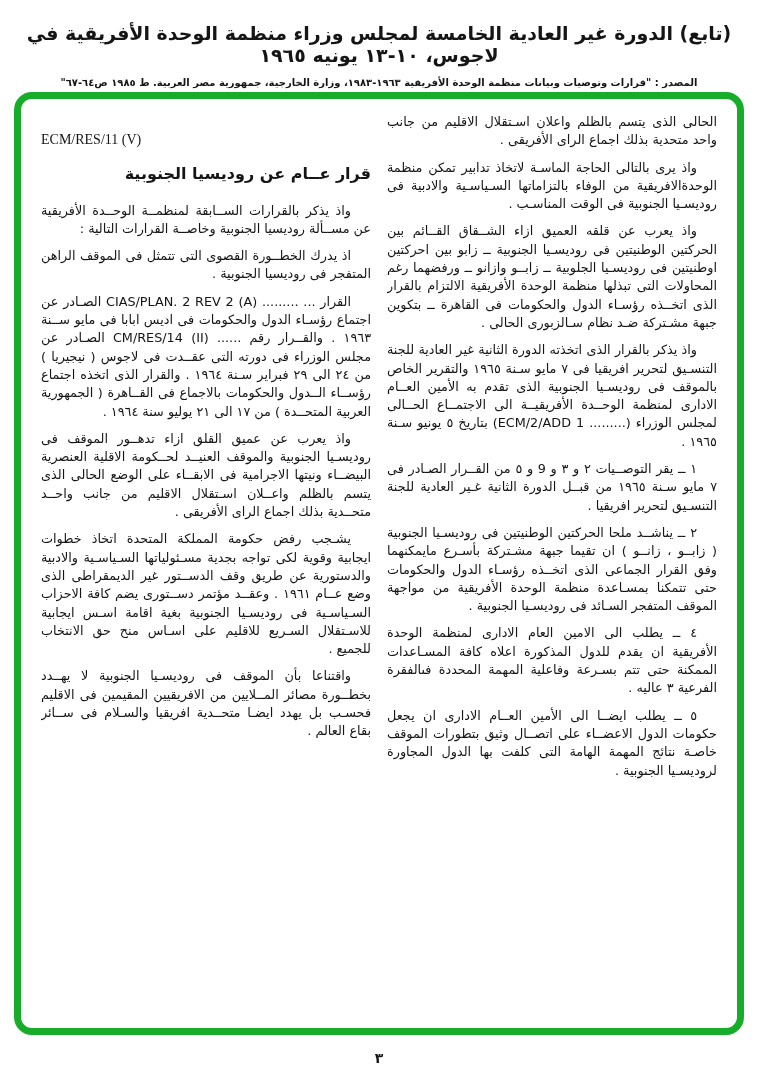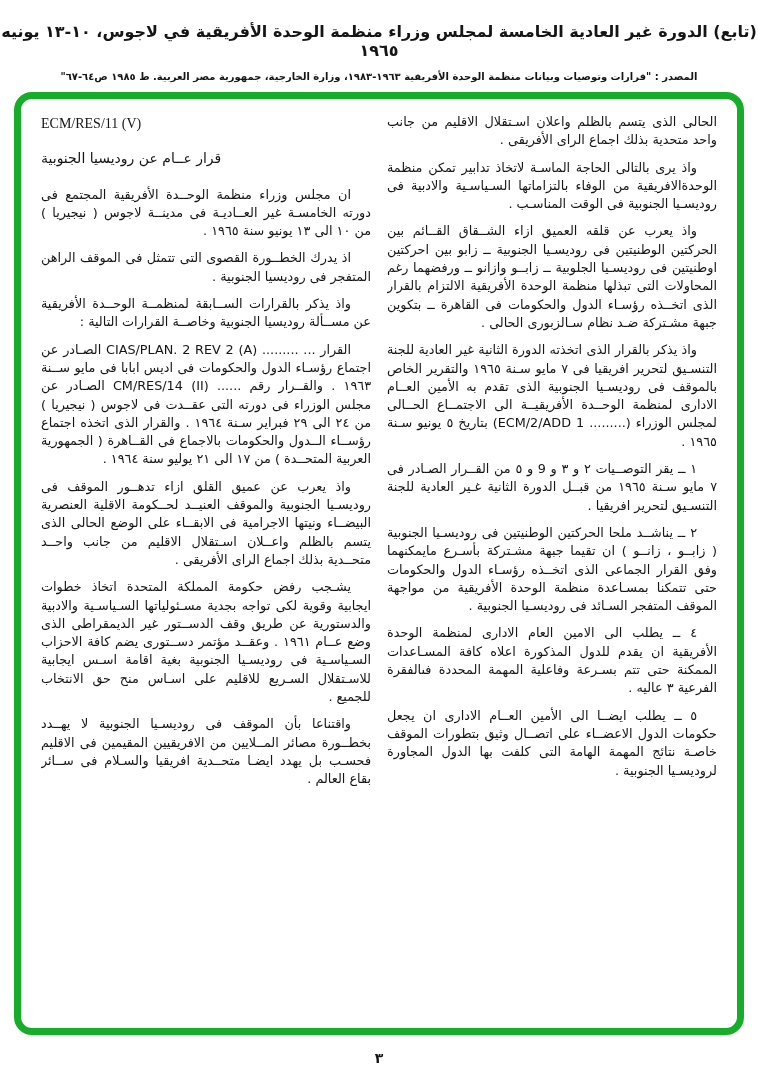--- a/index.html
+++ b/index.html
@@ -20,21 +20,21 @@
     width: 758px;
     height: 1078px;
     position: relative;
   }
   
   .hdr {
     padding-top: 22px;
     text-align: center;
   }
   .hdr-session {
-    font-size: 16px;
+    font-size: 19px;
     font-weight: bold;
     letter-spacing: 0px;
   }
   .hdr-source {
     margin-top: 11px;
     font-size: 10px;
     font-weight: bold;
   }
   
   .frame {
@@ -68,26 +68,26 @@
   }
   .col p.no-indent {
     text-indent: 0;
   }
   
   .ref-line {
     direction: ltr;
     text-align: left;
     font-family: "Liberation Serif", "DejaVu Serif", serif;
     font-size: 14px;
-    margin: 2px 0 16px 0;
+    margin: 18px 0 16px 0;
   }
   .res-title {
-    font-size: 14px;
-    font-weight: normal;
-    text-align: left;
+    font-size: 16px;
+    font-weight: bold;
+    text-align: right;
     margin: 0 0 18px 0;
   }
   
   .page-num {
     position: absolute;
     bottom: 12px;
     left: 0;
     width: 100%;
     text-align: center;
     font-size: 14px;
@@ -114,23 +114,22 @@
         <p>واذ يذكر بالقرار الذى اتخذته الدورة الثانية غير العادية للجنة التنسـيق لتحرير افريقيا فى ٧ مايو سـنة ١٩٦٥ والتقرير الخاص بالموقف فى روديسـيا الجنوبية الذى تقدم به الأمين العــام الادارى لمنظمة الوحــدة الأفريقيــة الى الاجتمــاع الحــالى لمجلس الوزراء ⁦(ECM/2/ADD 1 .........)⁩ بتاريخ ٥ يونيو سـنة ١٩٦٥ .</p>
         <p>١ ــ يقر التوصــيات ٢ و ٣ و 9 و ٥ من القــرار الصـادر فى ٧ مايو سـنة ١٩٦٥ من قبــل الدورة الثانية غـير العادية للجنة التنسـيق لتحرير افريقيا .</p>
         <p>٢ ــ يناشــد ملحا الحركتين الوطنيتين فى روديسـيا الجنوبية ( زابــو ، زانــو ) ان تقيما جبهة مشـتركة بأسـرع مايمكنهما وفق القرار الجماعى الذى اتخــذه رؤسـاء الدول والحكومات حتى تتمكنا بمسـاعدة منظمة الوحدة الأفريقية من مواجهة الموقف المتفجر السـائد فى روديسـيا الجنوبية .</p>
         <p>٤ ــ يطلب الى الامين العام الادارى لمنظمة الوحدة الأفريقية ان يقدم للدول المذكورة اعلاه كافة المسـاعدات الممكنة حتى تتم بسـرعة وفاعلية المهمة المحددة فىالفقرة الفرعية ٣ عاليه .</p>
         <p>٥ ــ يطلب ايضــا الى الأمين العــام الادارى ان يجعل حكومات الدول الاعضــاء على اتصــال وثيق بتطورات الموقف خاصـة نتائج المهمة الهامة التى كلفت بها الدول المجاورة لروديسـيا الجنوبية .</p>
       </section>
 
       <section class="col">
         <div class="ref-line">ECM/RES/11 (V)</div>
         <h2 class="res-title">قرار عــام عن روديسيا الجنوبية</h2>
-        <p>ان مجلس وزراء منظمة الوحــدة الأفريقية المجتمع فى دورته الخامسـة غير العــاديـة فى مدينــة لاجوس ( نيجيريا ) من ١٠ الى ١٣ يونيو سنة ١٩٦٥ .</p>
+        <p>واذ يذكر بالقرارات الســابقة لمنظمــة الوحــدة الأفريقية عن مســألة روديسيا الجنوبية وخاصــة القرارات التالية :</p>
         <p>اذ يدرك الخطــورة القصوى التى تتمثل فى الموقف الراهن المتفجر فى روديسيا الجنوبية .</p>
-        <p>واذ يذكر بالقرارات الســابقة لمنظمــة الوحــدة الأفريقية عن مســألة روديسيا الجنوبية وخاصــة القرارات التالية :</p>
         <p>القرار ... ......... ⁦CIAS/PLAN. 2 REV 2 (A)⁩ الصـادر عن اجتماع رؤسـاء الدول والحكومات فى اديس ابابا فى مايو ســنة ١٩٦٣ . والقــرار رقم ...... ⁦CM/RES/14 (II)⁩ الصـادر عن مجلس الوزراء فى دورته التى عقــدت فى لاجوس ( نيجيريا ) من ٢٤ الى ٢٩ فبراير سـنة ١٩٦٤ . والقرار الذى اتخذه اجتماع رؤســاء الــدول والحكومات بالاجماع فى القــاهرة ( الجمهورية العربية المتحــدة ) من ١٧ الى ٢١ يوليو سنة ١٩٦٤ .</p>
         <p>واذ يعرب عن عميق القلق ازاء تدهــور الموقف فى روديسـيا الجنوبية والموقف العنيــد لحــكومة الاقلية العنصرية البيضــاء ونيتها الاجرامية فى الابقــاء على الوضع الحالى الذى يتسم بالظلم واعــلان اسـتقلال الاقليم من جانب واحــد متحــدية بذلك اجماع الراى الأفريقى .</p>
         <p>يشـجب رفض حكومة المملكة المتحدة اتخاذ خطوات ايجابية وقوية لكى تواجه بجدية مسـئولياتها السـياسـية والادبية والدستورية عن طريق وقف الدســتور غير الديمقراطى الذى وضع عــام ١٩٦١ . وعقــد مؤتمر دســتورى يضم كافة الاحزاب السـياسـية فى روديسـيا الجنوبية بغية اقامة اسـس ايجابية للاسـتقلال السـريع للاقليم على اسـاس منح حق الانتخاب للجميع .</p>
         <p>واقتناعا بأن الموقف فى روديسـيا الجنوبية لا يهــدد بخطــورة مصائر المــلايين من الافريقيين المقيمين فى الاقليم فحسـب بل يهدد ايضـا متحــدية افريقيا والسـلام فى ســائر بقاع العالم .</p>
       </section>
 
     </div>
   </div>
 
   <footer class="page-num">٣</footer>

